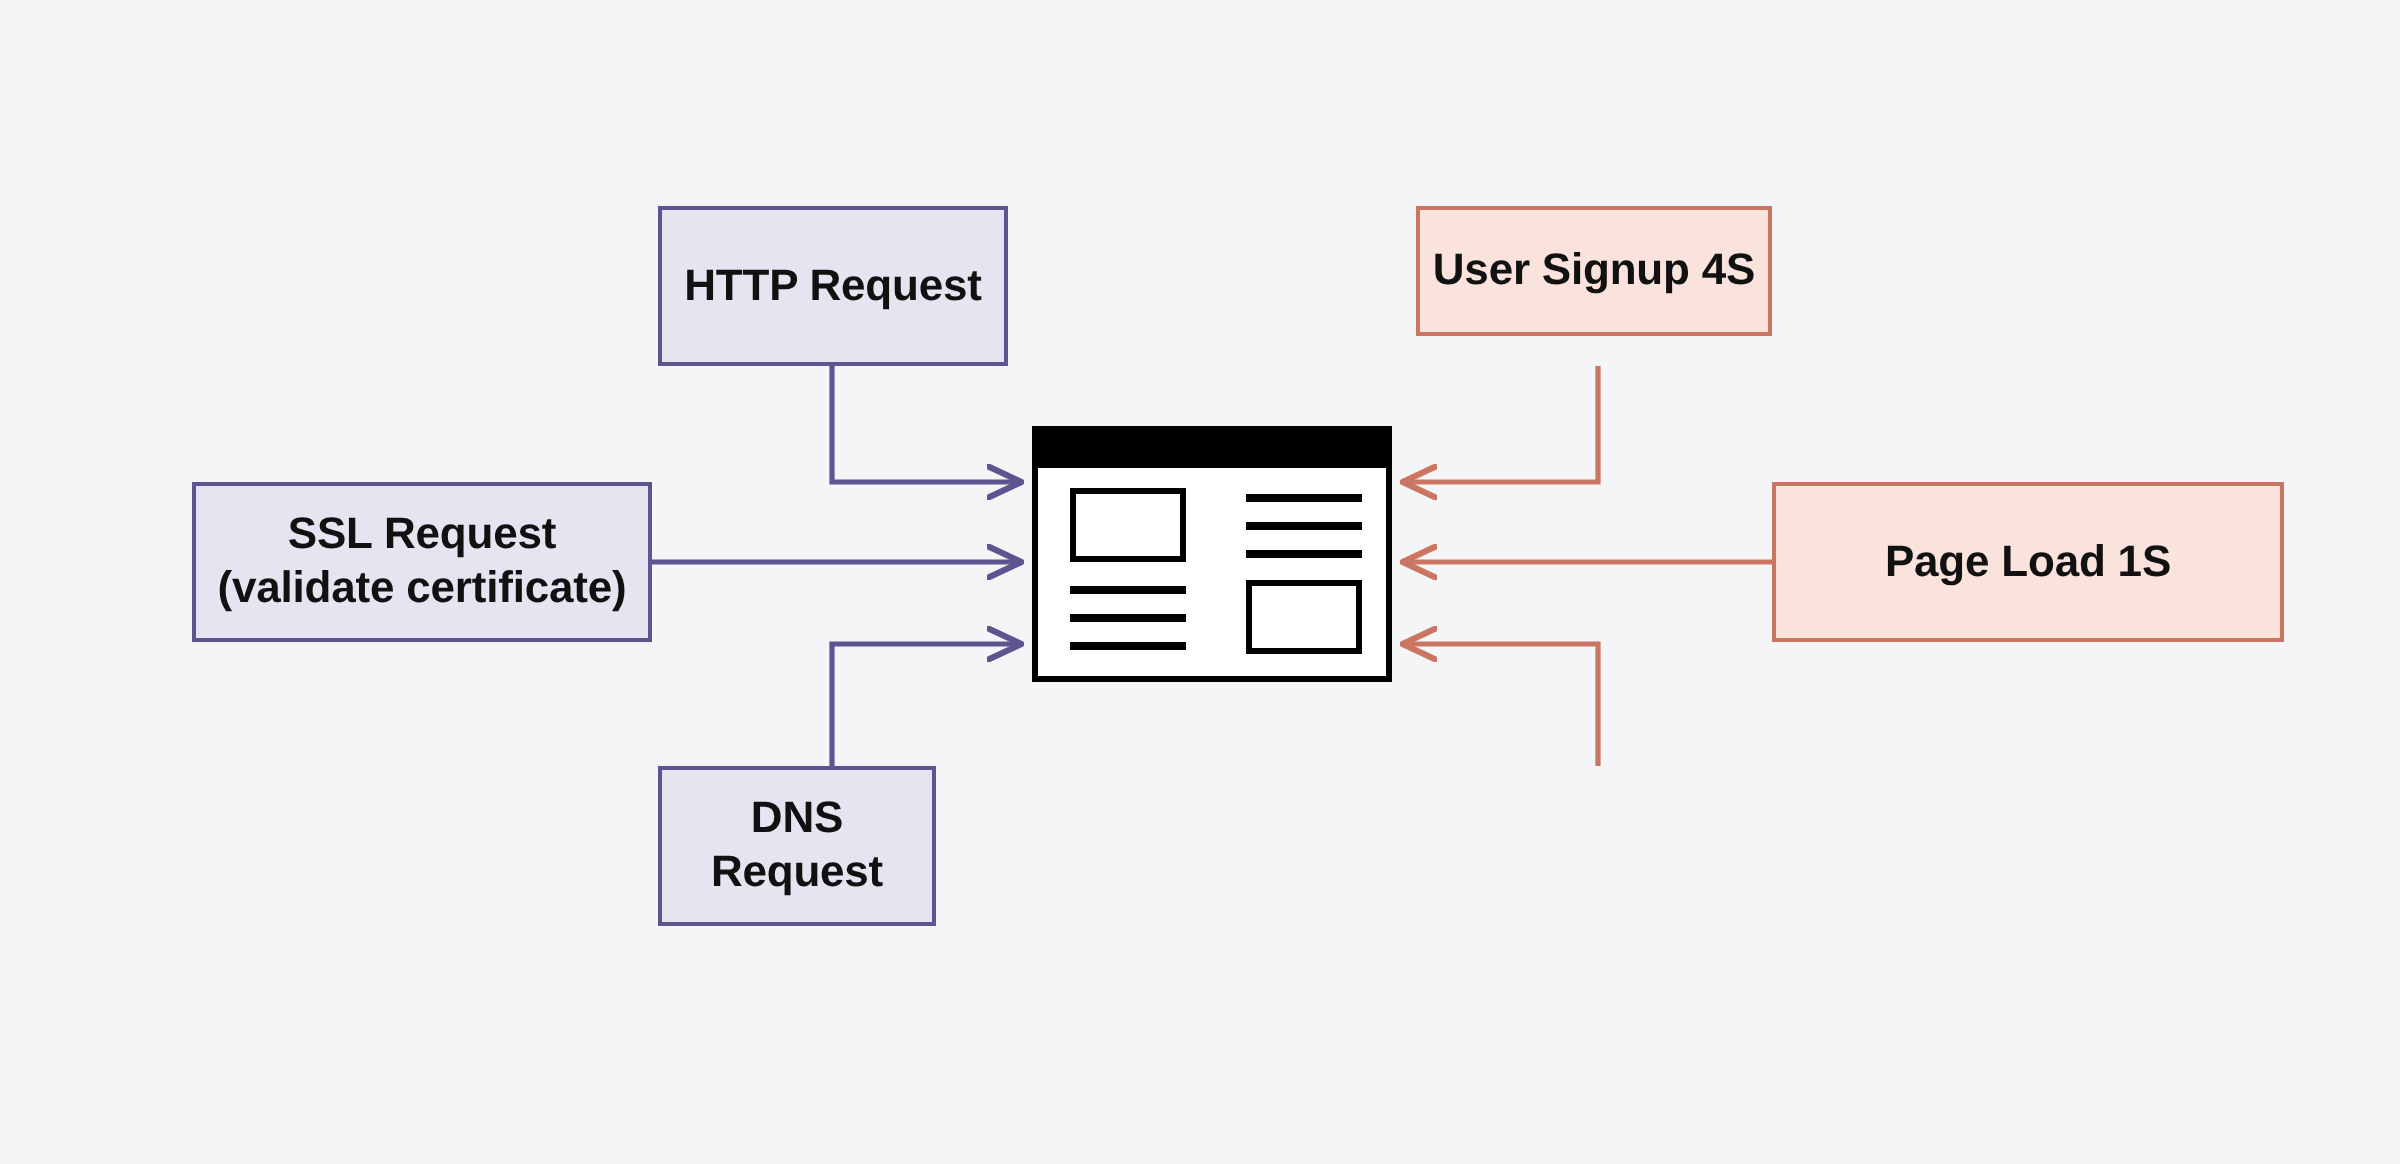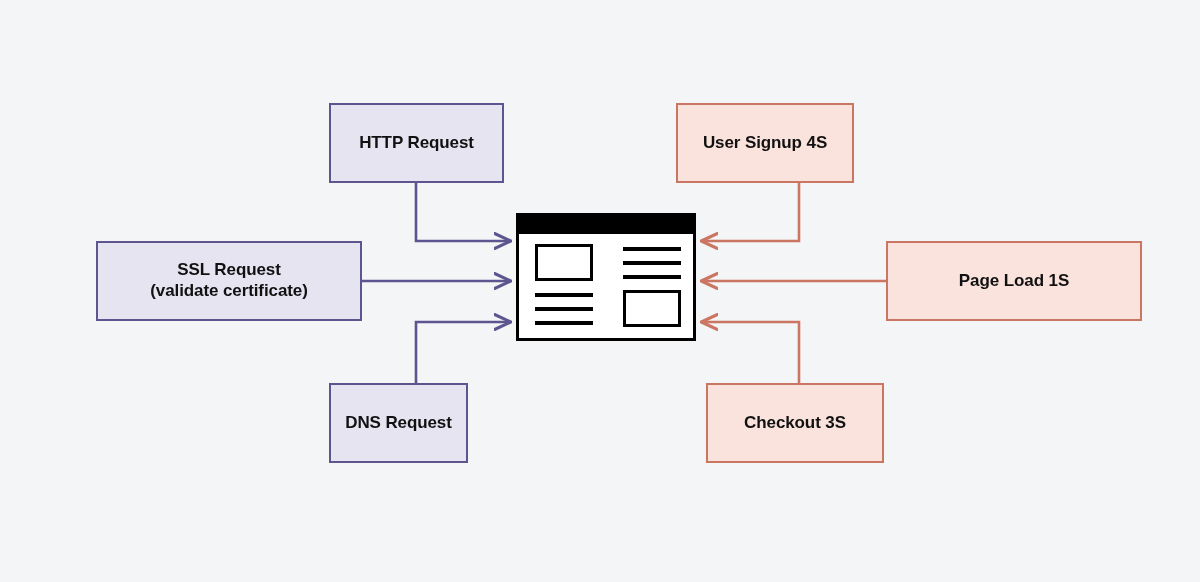--- a/index.html
+++ b/index.html
@@ -25,21 +25,21 @@
     width: 1200px;
     height: 582px;
   }
   .node {
     position: absolute;
     box-sizing: border-box;
     display: flex;
     align-items: center;
     justify-content: center;
     text-align: center;
-    font-size: 17px;
+    font-size: 22px;
     font-weight: bold;
     color: #111111;
     line-height: 1.22;
     letter-spacing: -0.1px;
     z-index: 3;
   }
   .node.purple {
     background: #e7e4f2;
     border: 2px solid #5c5590;
   }
@@ -48,23 +48,23 @@
     border: 2px solid #cb7663;
   }
   .node-label {
     display: block;
     padding: 0 6px;
     white-space: pre-line;
   }
 
   
   #node-http     { left: 329px;  top: 103px; width: 175px; height: 80px; }
-  #node-ssl      { left: 96px;   top: 241px; width: 266px; height: 80px; }
+  #node-ssl      { left: 96px;   top: 241px; width: 230px; height: 80px; }
   #node-dns      { left: 329px;  top: 383px; width: 139px; height: 80px; }
-  #node-signup   { left: 676px;  top: 103px; width: 178px; height: 80px; }
+  #node-signup   { left: 708px;  top: 103px; width: 178px; height: 65px; }
   #node-pageload { left: 886px;  top: 241px; width: 256px; height: 80px; }
   #node-checkout { left: 706px;  top: 383px; width: 178px; height: 80px; }
 
   
   #browser {
     position: absolute;
     left: 516px;
     top: 213px;
     width: 180px;
     height: 128px;
@@ -150,23 +150,20 @@
   </div>
 
   <div class="node red" id="node-signup">
     <span class="node-label">User Signup 4S</span>
   </div>
 
   <div class="node red" id="node-pageload">
     <span class="node-label">Page Load 1S</span>
   </div>
 
-  <div class="node red" id="node-checkout">
-    <span class="node-label">Checkout 3S</span>
-  </div>
 
   <div id="browser">
     <div id="browser-titlebar"></div>
     <div id="browser-body">
       <div class="bx-rect" id="bx-image-top"></div>
       <div class="bx-line" id="bx-l1"></div>
       <div class="bx-line" id="bx-l2"></div>
       <div class="bx-line" id="bx-l3"></div>
       <div class="bx-line" id="bx-l4"></div>
       <div class="bx-line" id="bx-l5"></div>

